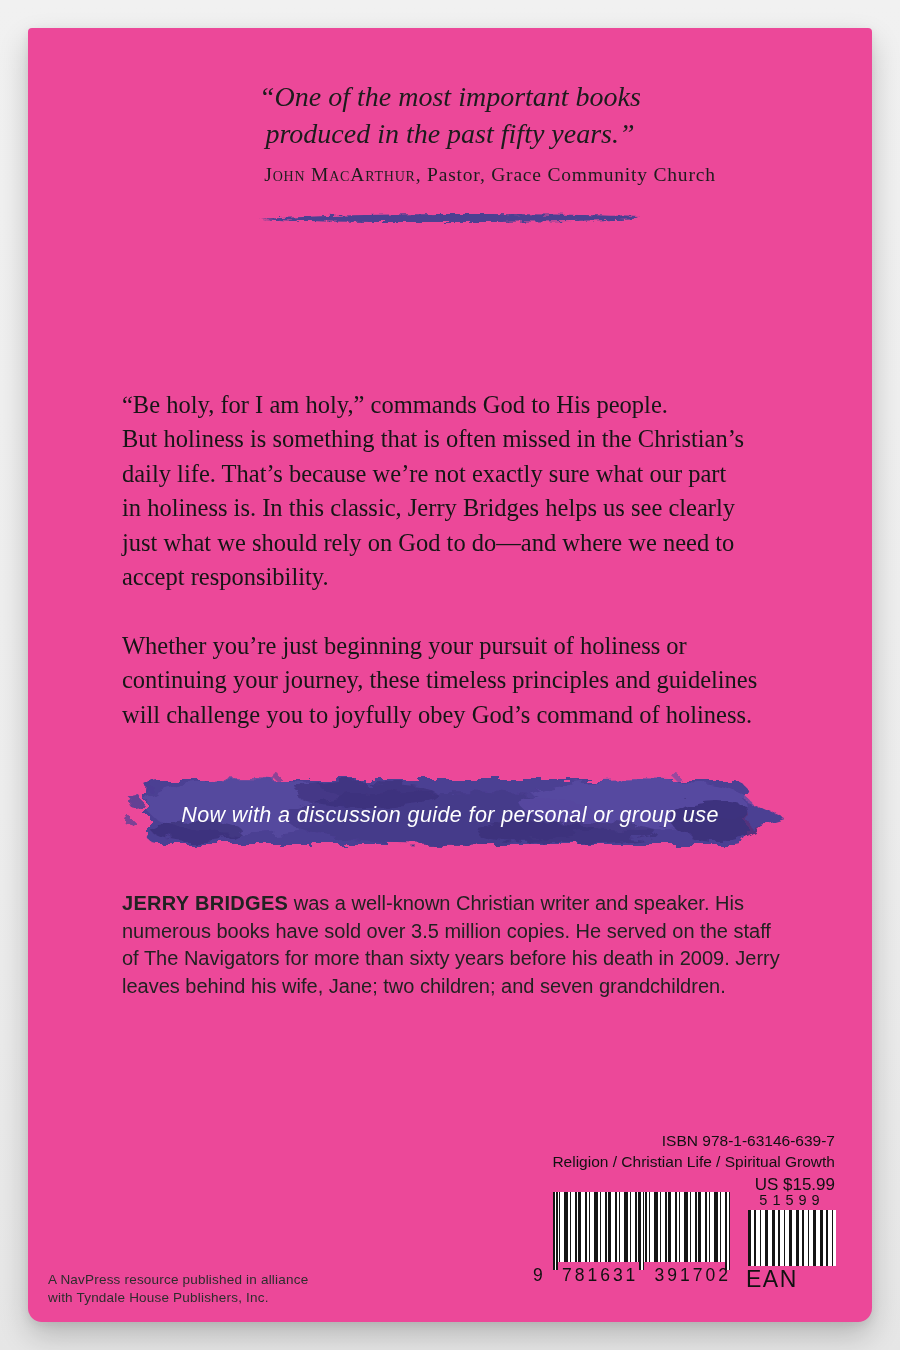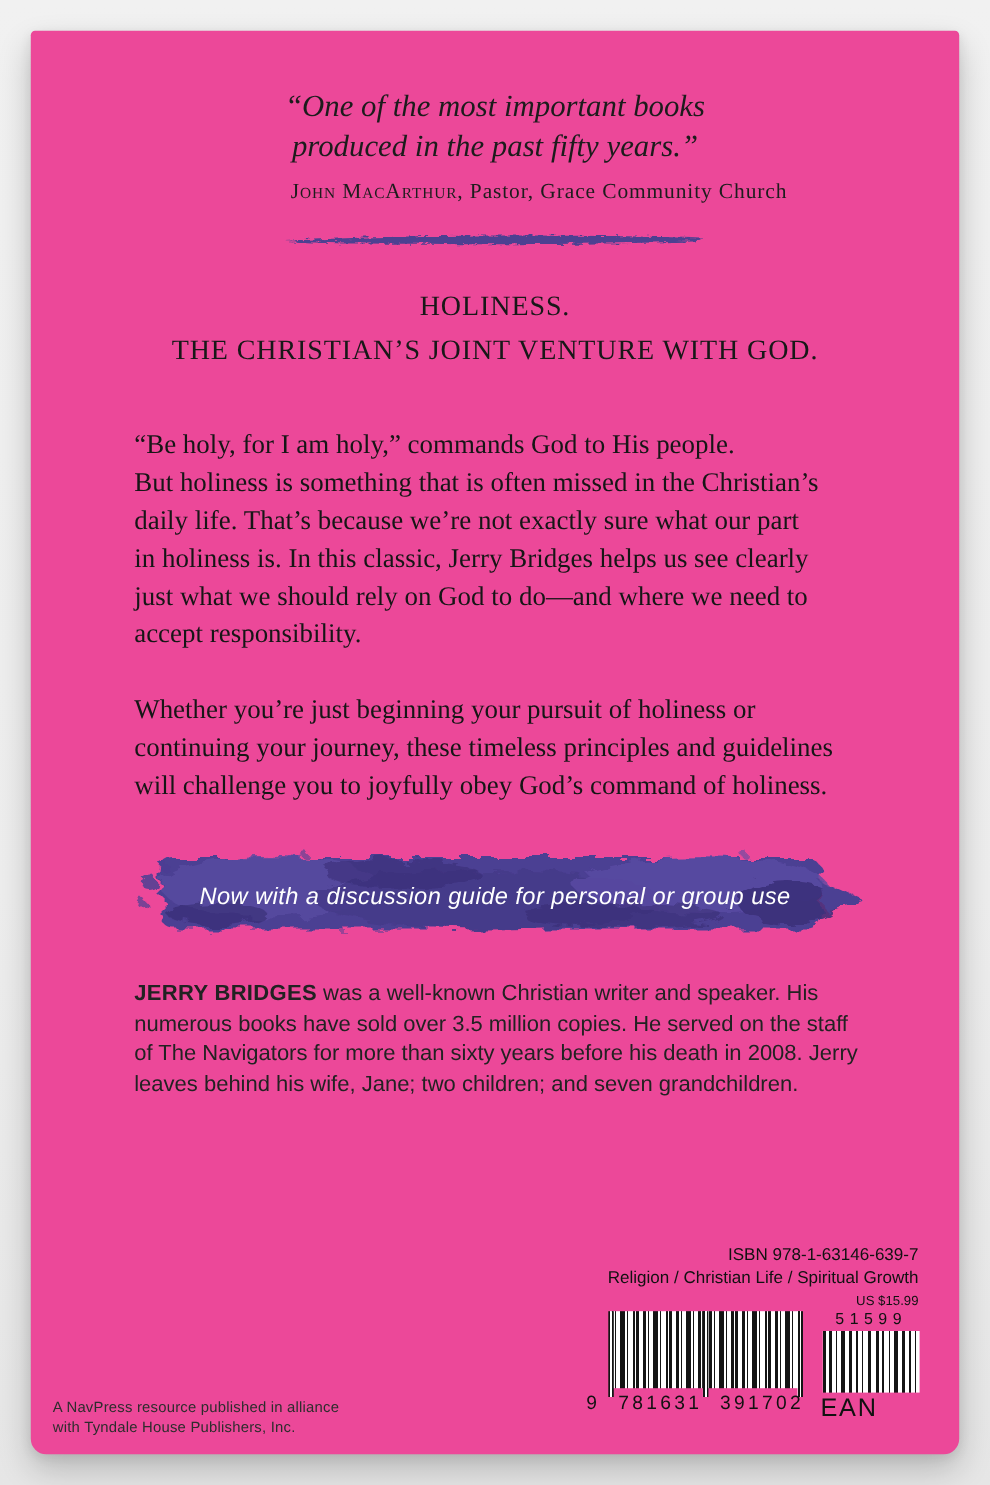--- a/index.html
+++ b/index.html
@@ -84,21 +84,21 @@
   .bio .bio-name { font-weight: bold; letter-spacing: 0.3px; }
 
   
   .meta {
     top: 1102px; right: 37px;
     text-align: right;
     font-size: 15.5px; line-height: 21px;
     color: #111;
     white-space: pre-line;
   }
-  .price { top: 1147px; right: 37px; font-size: 12px; color: #111; margin-left: 20px; }
+  .price { top: 1147px; right: 37px; font-size: 17px; color: #111; margin-left: 20px; }
   .price-code {
     top: 1164px; left: 720px; width: 88px;
     text-align: center; font-size: 14.5px; letter-spacing: 5px; color: #111;
   }
 
   
   .barcode-main {
     top: 1164px; left: 527px; width: 173px; height: 70px;
     background-image: repeating-linear-gradient(90deg,
       #141414 0px, #141414 2px, #fff 2px, #fff 4px,
@@ -157,22 +157,20 @@
         <filter id="roughD" x="-10%" y="-200%" width="120%" height="500%">
           <feTurbulence type="fractalNoise" baseFrequency="0.14 0.5" numOctaves="2" result="n"></feTurbulence>
           <feDisplacementMap in="SourceGraphic" in2="n" scale="6"></feDisplacementMap>
         </filter>
       </defs>
       <path filter="url(#roughD)" fill="#4e4191" d="M3 11 C 70 7 170 5 290 6.5 C 335 7 368 8 382 8.5 L 374 11.5 C 300 14 170 14.6 66 13.4 C 34 12.8 10 12 3 11 Z"></path>
       <path filter="url(#roughD)" fill="#4e4191" opacity="0.8" d="M360 7 L383 8 L377 11 Z"></path>
     </svg>
   </div>
 
-  <div class="abs headline">HOLINESS.
-THE CHRISTIAN’S JOINT VENTURE WITH GOD.</div>
 
   <div class="abs body-para para1">“Be holy, for I am holy,” commands God to His people.
 But holiness is something that is often missed in the Christian’s
 daily life. That’s because we’re not exactly sure what our part
 in holiness is. In this classic, Jerry Bridges helps us see clearly
 just what we should rely on God to do—and where we need to
 accept responsibility.</div>
   <div class="abs banner">
     <svg width="668" height="100" viewBox="0 0 668 100" aria-hidden="true">
       <defs>
@@ -199,21 +197,21 @@
       </g>
     </svg>
     <div class="banner-text">Now with a discussion guide for personal or group use</div>
   </div>
 
   <div class="abs body-para para2">Whether you’re just beginning your pursuit of holiness or
 continuing your journey, these timeless principles and guidelines
 will challenge you to joyfully obey God’s command of holiness.</div>
 
   <div class="abs bio">
-    <span class="bio-name">JERRY BRIDGES</span><span> was a well-known Christian writer and speaker. His numerous books have sold over 3.5 million copies. He served on the staff of The Navigators for more than sixty years before his death in 2008. Jerry leaves behind his wife, Jane; two children; and seven grandchildren.</span>
+    <span class="bio-name">JERRY BRIDGES</span><span> was a well-known Christian writer and speaker. His numerous books have sold over 3.5 million copies. He served on the staff of The Navigators for more than sixty years before his death in 2009. Jerry leaves behind his wife, Jane; two children; and seven grandchildren.</span>
   </div>
 
   <div class="abs meta">ISBN 978-1-63146-639-7
 Religion / Christian Life / Spiritual Growth</div>
   <div class="abs price">US $15.99</div>
   <div class="abs price-code">51599</div>
 
   <div class="abs barcode-main">
     <div class="guard g-left"></div>
     <div class="guard g-mid"></div>

